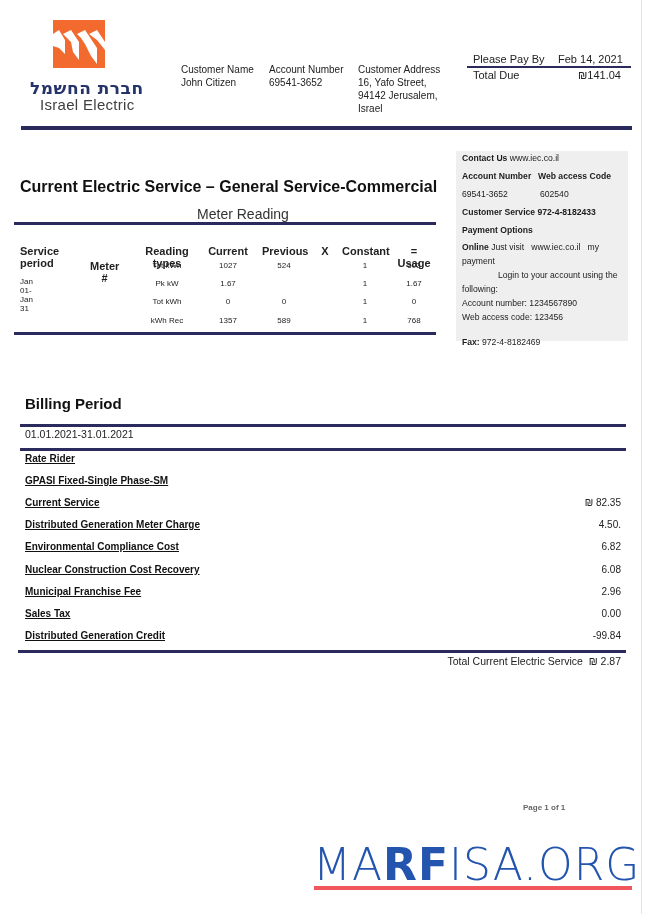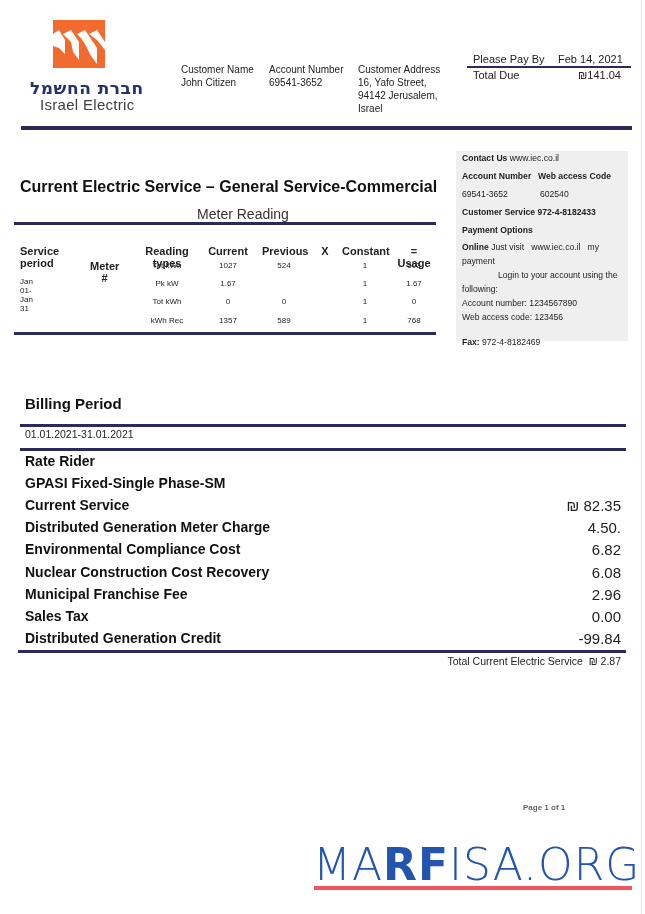--- a/index.html
+++ b/index.html
@@ -21,22 +21,22 @@
 
   .contact-box { left: 456px; top: 151px; width: 172px; height: 190px; background: #efefef; font-size: 8.6px; color: #1c1c1c; }
   .contact-box .ln { position: absolute; left: 6px; white-space: nowrap; }
   .b { font-weight: bold; }
 
   .section-title { font-weight: bold; color: #111; }
   .meter-table { font-size: 8px; color: #222; }
   .meter-table .h { font-weight: bold; font-size: 11px; }
   .center { text-align: center; }
 
-  .bill-label { left: 25px; font-size: 14px; font-weight: bold; color: #111; }
-  .bill-val { right: 24px; font-size: 15px; color: #222; text-align: right; }
+  .bill-label { left: 25px; font-size: 10px; font-weight: bold; color: #111; text-decoration: underline; }
+  .bill-val { right: 24px; font-size: 10px; color: #222; text-align: right; }
 
   .brand { left: 313px; top: 839px; font-size: 44px; color: #2354ae; letter-spacing: 1px; font-family: "DejaVu Sans", sans-serif; font-weight: 300; }
   .brand .bold { font-weight: bold; }
   .brand-underline { left: 314px; top: 886px; width: 318px; height: 4px; background: #f0565c; }
 </style>
 </head>
 <body>
 
 <div class="right-edge"></div>
 

